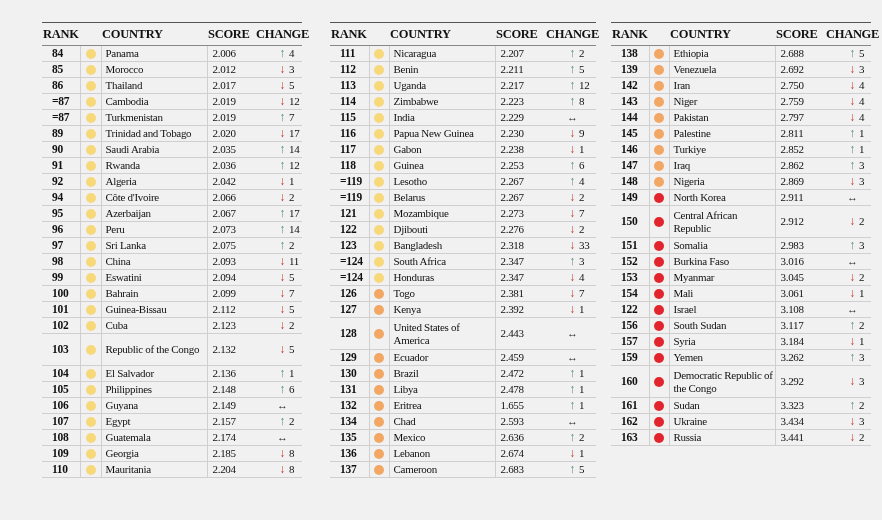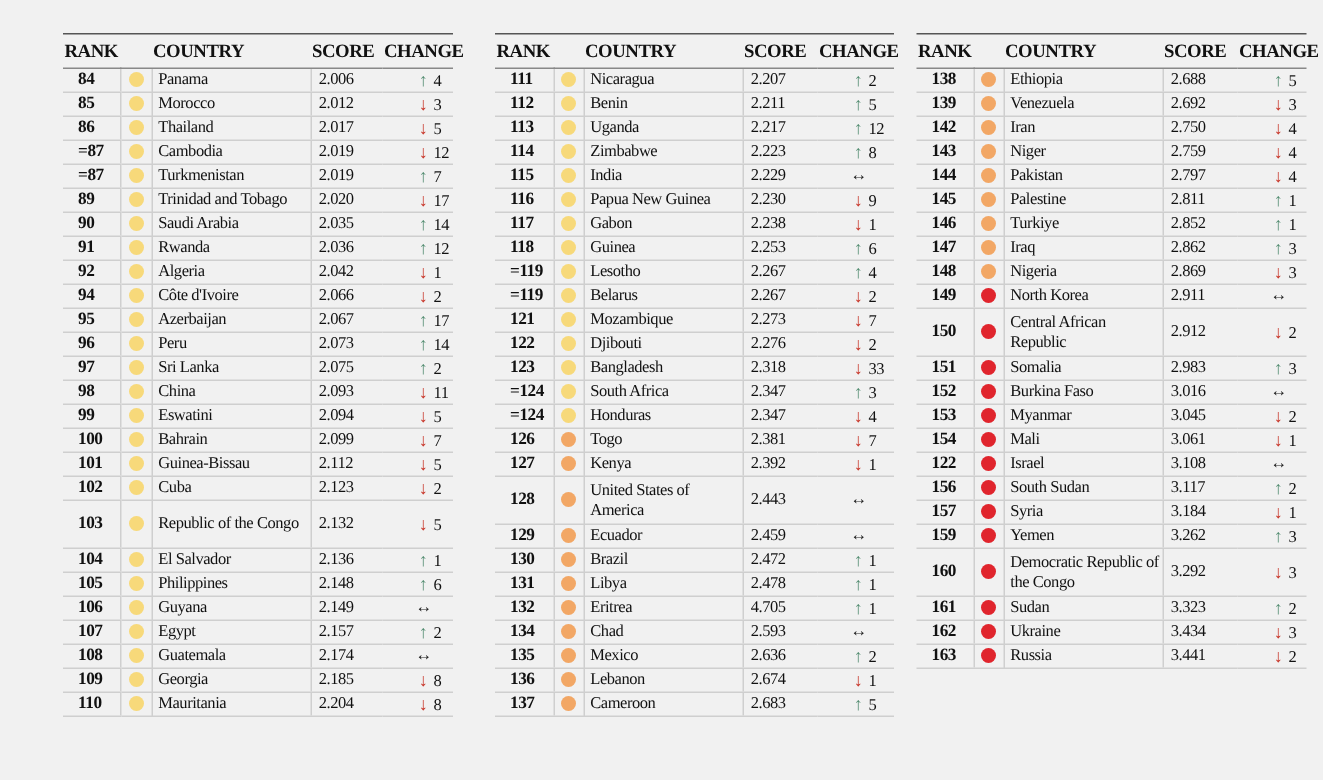--- a/index.html
+++ b/index.html
@@ -404,21 +404,21 @@
           <td class="rank">131</td>
           <td class="dot"><span class="d" style="background:#f2a765"></span></td>
           <td class="country">Libya</td>
           <td class="score">2.478</td>
           <td class="change"><span class="arr up">↑</span><span class="num">1</span></td>
         </tr>
         <tr>
           <td class="rank">132</td>
           <td class="dot"><span class="d" style="background:#f2a765"></span></td>
           <td class="country">Eritrea</td>
-          <td class="score">4.705</td>
+          <td class="score">1.655</td>
           <td class="change"><span class="arr up">↑</span><span class="num">1</span></td>
         </tr>
         <tr>
           <td class="rank">134</td>
           <td class="dot"><span class="d" style="background:#f2a765"></span></td>
           <td class="country">Chad</td>
           <td class="score">2.593</td>
           <td class="change"><span class="arr same">↔</span><span class="num"></span></td>
         </tr>
         <tr>

